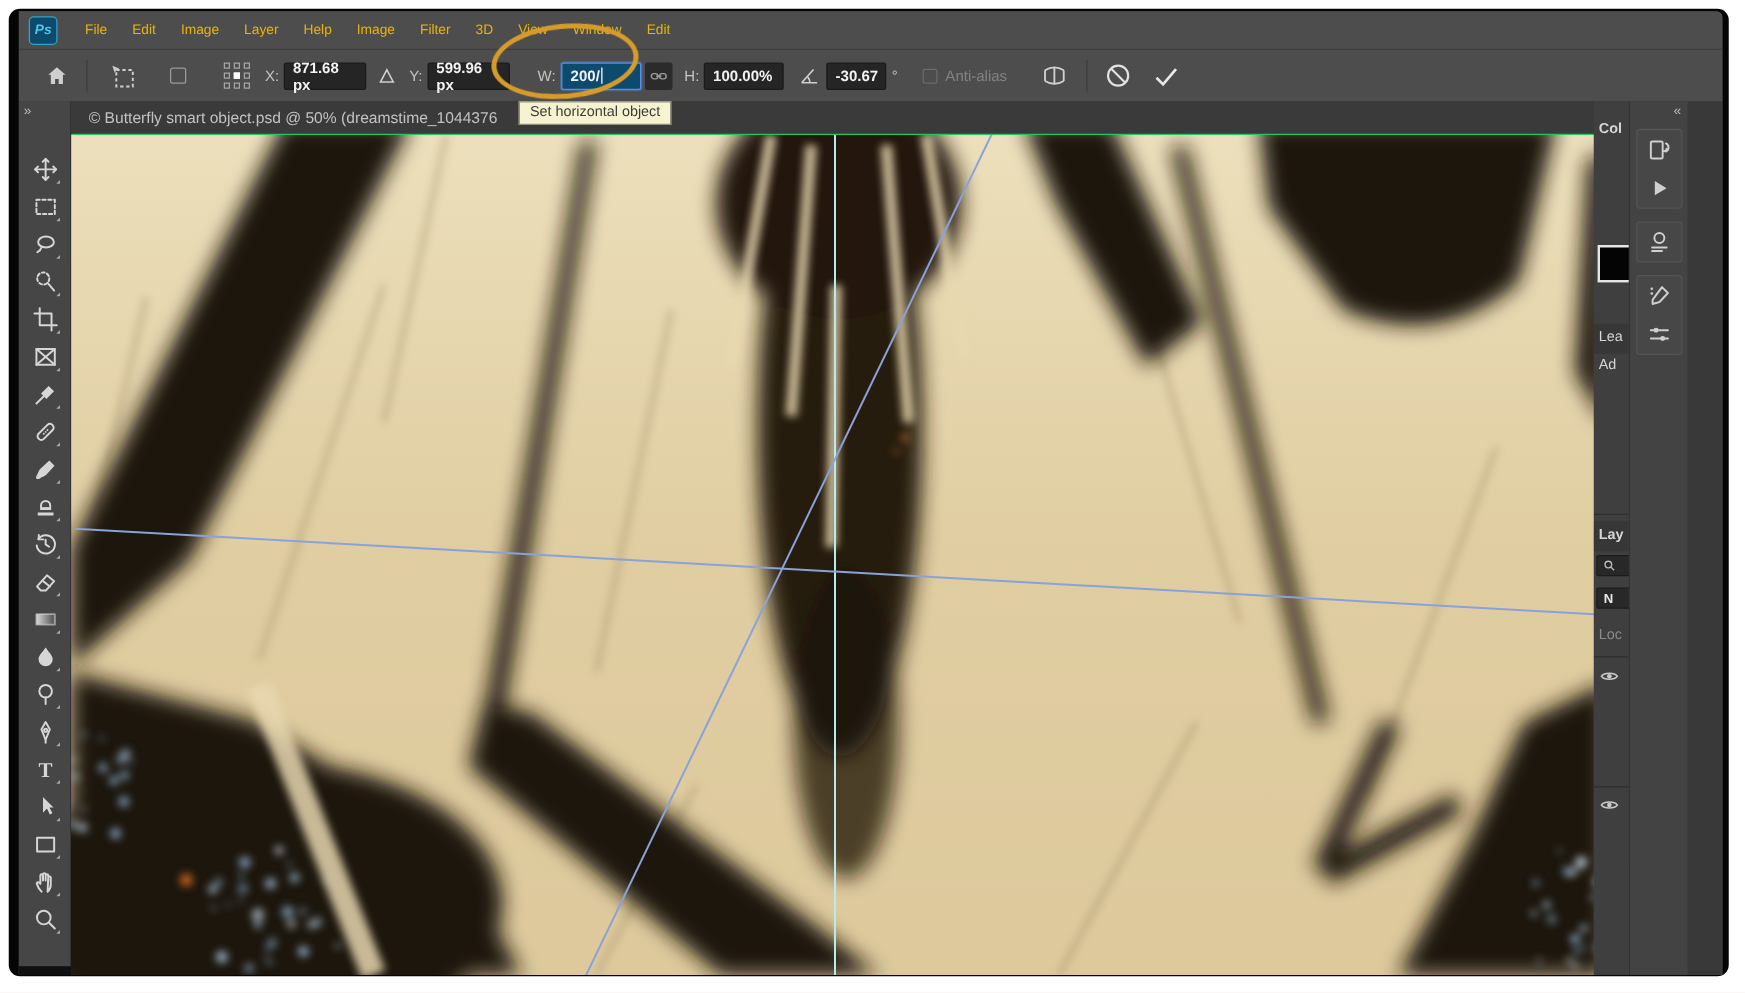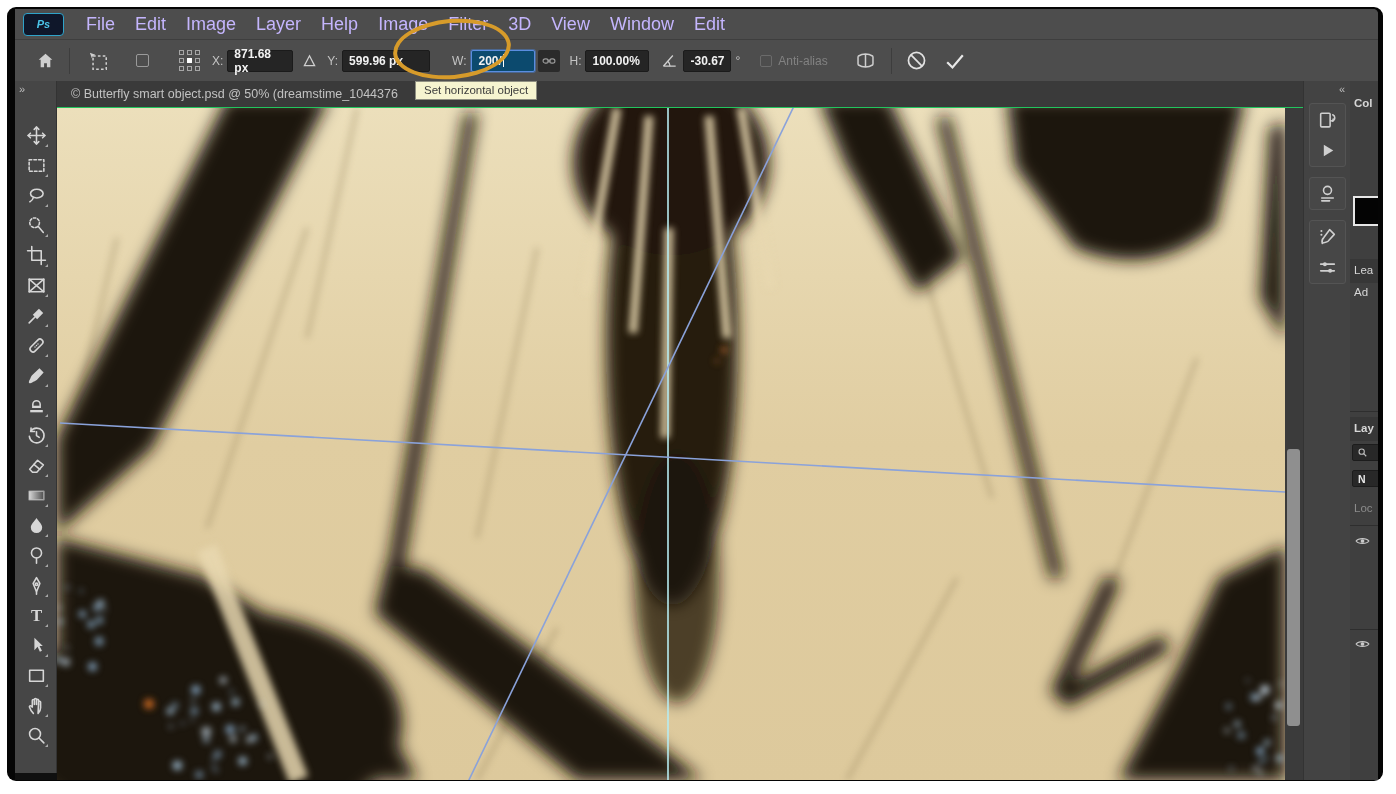--- a/index.html
+++ b/index.html
@@ -9,25 +9,25 @@
 
   
   .frame-bg { position:absolute; left:7px; top:7px; width:1376px; height:774px;
               background:#050505; border-radius:9px; }
   .app { position:absolute; left:15px; top:9px; width:1363px; height:771px;
          background:#4d4d4d; overflow:hidden; border-radius:0 5px 0 0; }
 
   
   .menubar { position:absolute; left:0; top:0; width:100%; height:30px; background:#4d4d4d;
              display:flex; align-items:center; }
-  .ps-logo { width:41px; height:23px; margin-left:8px; border-radius:4px; background:#0f172a;
+  .ps-logo { width:23px; height:23px; margin-left:8px; border-radius:4px; background:#0c4a6e;
              border:1.5px solid #2fa3c9; color:#4cc6ea; font-size:11px; font-weight:bold;
              display:flex; align-items:center; justify-content:center;font-style:italic; }
   .menu-items { display:flex; margin-left:12px; }
-  .menu-item { color:#c4b5fd; font-size:18px; padding:5px 10px; cursor:default; }
+  .menu-item { color:#eab308; font-size:11px; padding:5px 10px; cursor:default; }
 
   
   .optionsbar { position:absolute; left:0; top:30px; width:100%; height:42px; background:#4d4d4d;
                 border-top:1px solid #3e3e3e; display:flex; align-items:center; color:#c9c9c9; }
   .obar-icon { color:#cfcfcf; display:flex; align-items:center; justify-content:center; }
   .obar-icon svg { display:block; }
   .field-label { font-size:12px; color:#c4c4c4; }
   .num-field { height:22px; background:#252525; border:1px solid #1b1b1b; border-radius:2px;
                color:#f2f2f2; font-size:12px; font-weight:bold; display:flex; align-items:center;
                padding:0 6px; }
@@ -72,21 +72,21 @@
   .vscroll-thumb { position:absolute; left:2px; top:341px; width:13px; height:277px; background:#8f8f8f; border-radius:3px; }
 
   
   .dock { position:absolute; left:1288px; top:0; width:47px; height:699px; background:#434343; border-left:1px solid #333; }
   .dock-collapse { position:absolute; right:6px; top:2px; color:#bdbdbd; font-size:11px; letter-spacing:-1px; }
   .dock-groups { position:absolute; left:5px; top:22px; display:flex; flex-direction:column; gap:10px; }
   .dock-group { border:1px solid #545454; border-radius:3px; background:#474747; display:flex; flex-direction:column; }
   .dock-btn { width:35px; height:31px; color:#cfcfcf; display:flex; align-items:center; justify-content:center; }
 
   
-  .partial-panel { position:absolute; left:1335px; top:0; width:28px; height:699px; background:#3f3f3f; overflow:hidden; }
+  .partial-panel { position:absolute; left:1260px; top:0; width:28px; height:699px; background:#3f3f3f; overflow:hidden; }
   .pp-text { position:absolute; left:4px; color:#d6d6d6; font-size:11.5px; white-space:nowrap; }
   .pp-text.bold { font-weight:bold; }
   .pp-text.dim { color:#8b8b8b; }
   .pp-band { position:absolute; left:0; width:28px; background:#373737; }
   .swatch { position:absolute; left:3px; top:115px; width:30px; height:30px; background:#040404; border:2px solid #e6e6e6; }
   .pp-box { position:absolute; left:2px; width:30px; height:17px; background:#282828; border:1px solid #1c1c1c;
             border-radius:2px; color:#e8e8e8; display:flex; align-items:center; }
   .pp-eye { position:absolute; left:4px; color:#c9c9c9; }
   .pp-sep { position:absolute; left:0; width:28px; height:1px; background:#2e2e2e; }
 
@@ -147,21 +147,21 @@
           <span></span>
       </span>
       <span class="field-label" style="margin-left:12px">X:</span>
       <span class="num-field" style="margin-left:4px;width:66px">871.68 px</span>
       <span class="obar-icon" style="margin-left:8px">
         <svg width="17" height="17" viewBox="0 0 20 20" fill="none" stroke="currentColor" stroke-width="1.5">
             <path d="M10 4.5l6 11.5H4z"></path>
           </svg>
       </span>
       <span class="field-label" style="margin-left:9px">Y:</span>
-      <span class="num-field" style="margin-left:4px;width:88px">599.96 px</span>
+      <span class="num-field" style="margin-left:4px;width:66px">599.96 px</span>
       <span class="field-label" style="margin-left:22px">W:</span>
       <span class="num-field focused" style="margin-left:5px;width:64px">
         <span>200/</span>
           <span class="caret"></span>
       </span>
       <span class="link-btn" style="margin-left:3px">
         <svg width="16" height="16" viewBox="0 0 20 20" fill="none" stroke="currentColor" stroke-width="1.4">
           <rect x="2.6" y="7.4" width="6.6" height="5.2" rx="2.6"></rect>
             <rect x="10.8" y="7.4" width="6.6" height="5.2" rx="2.6"></rect>
             <path d="M7.4 10h5.2"></path>

